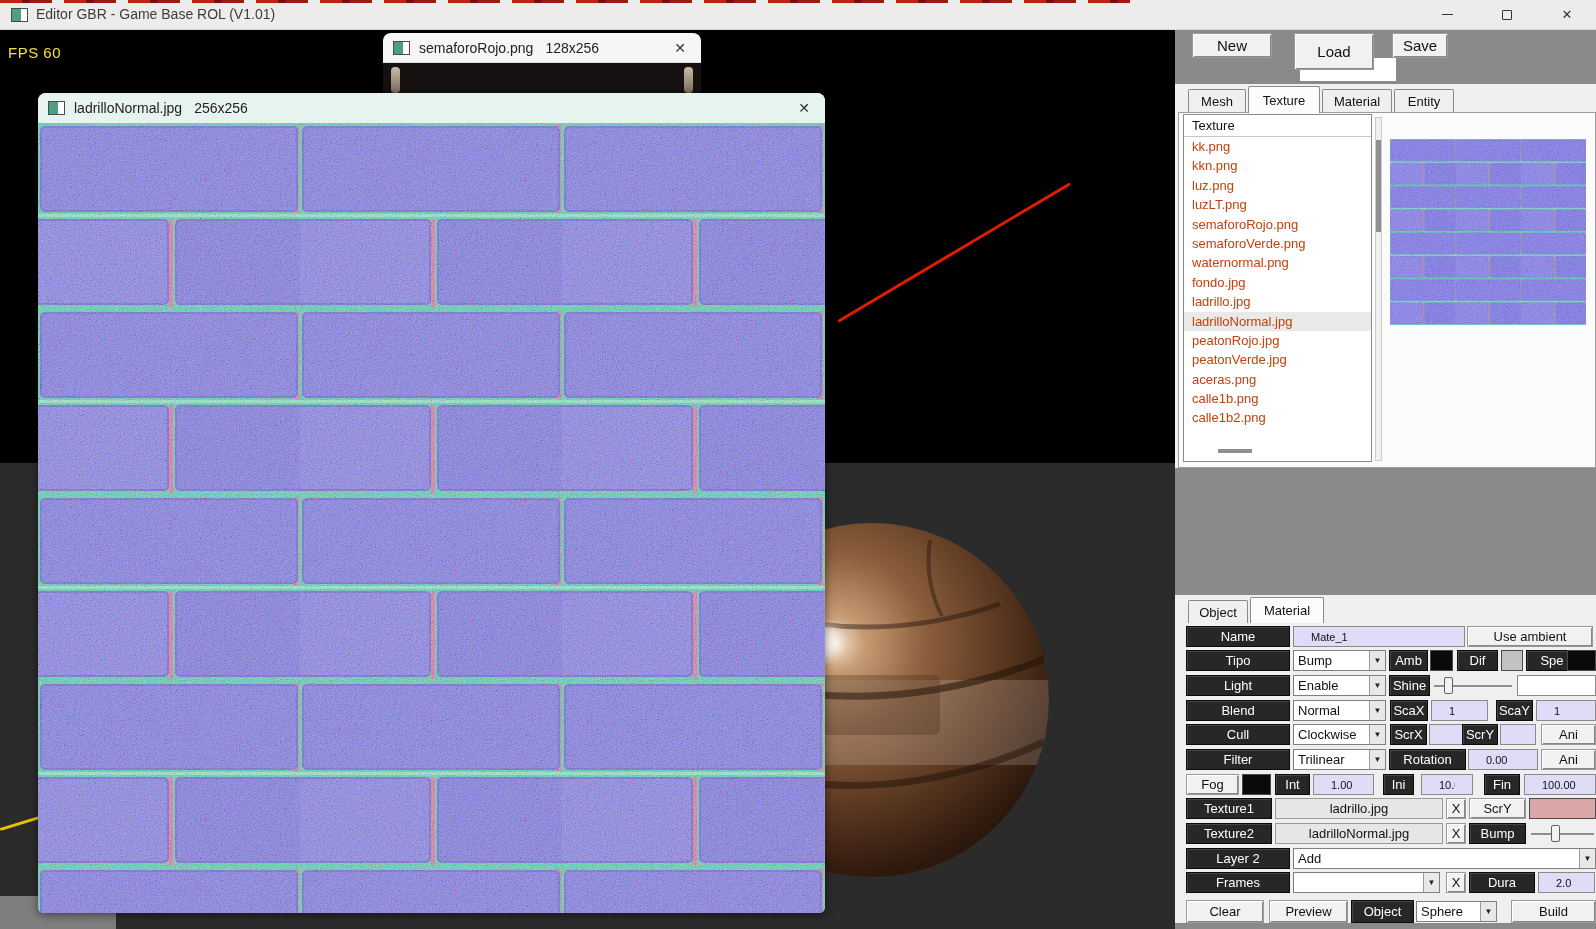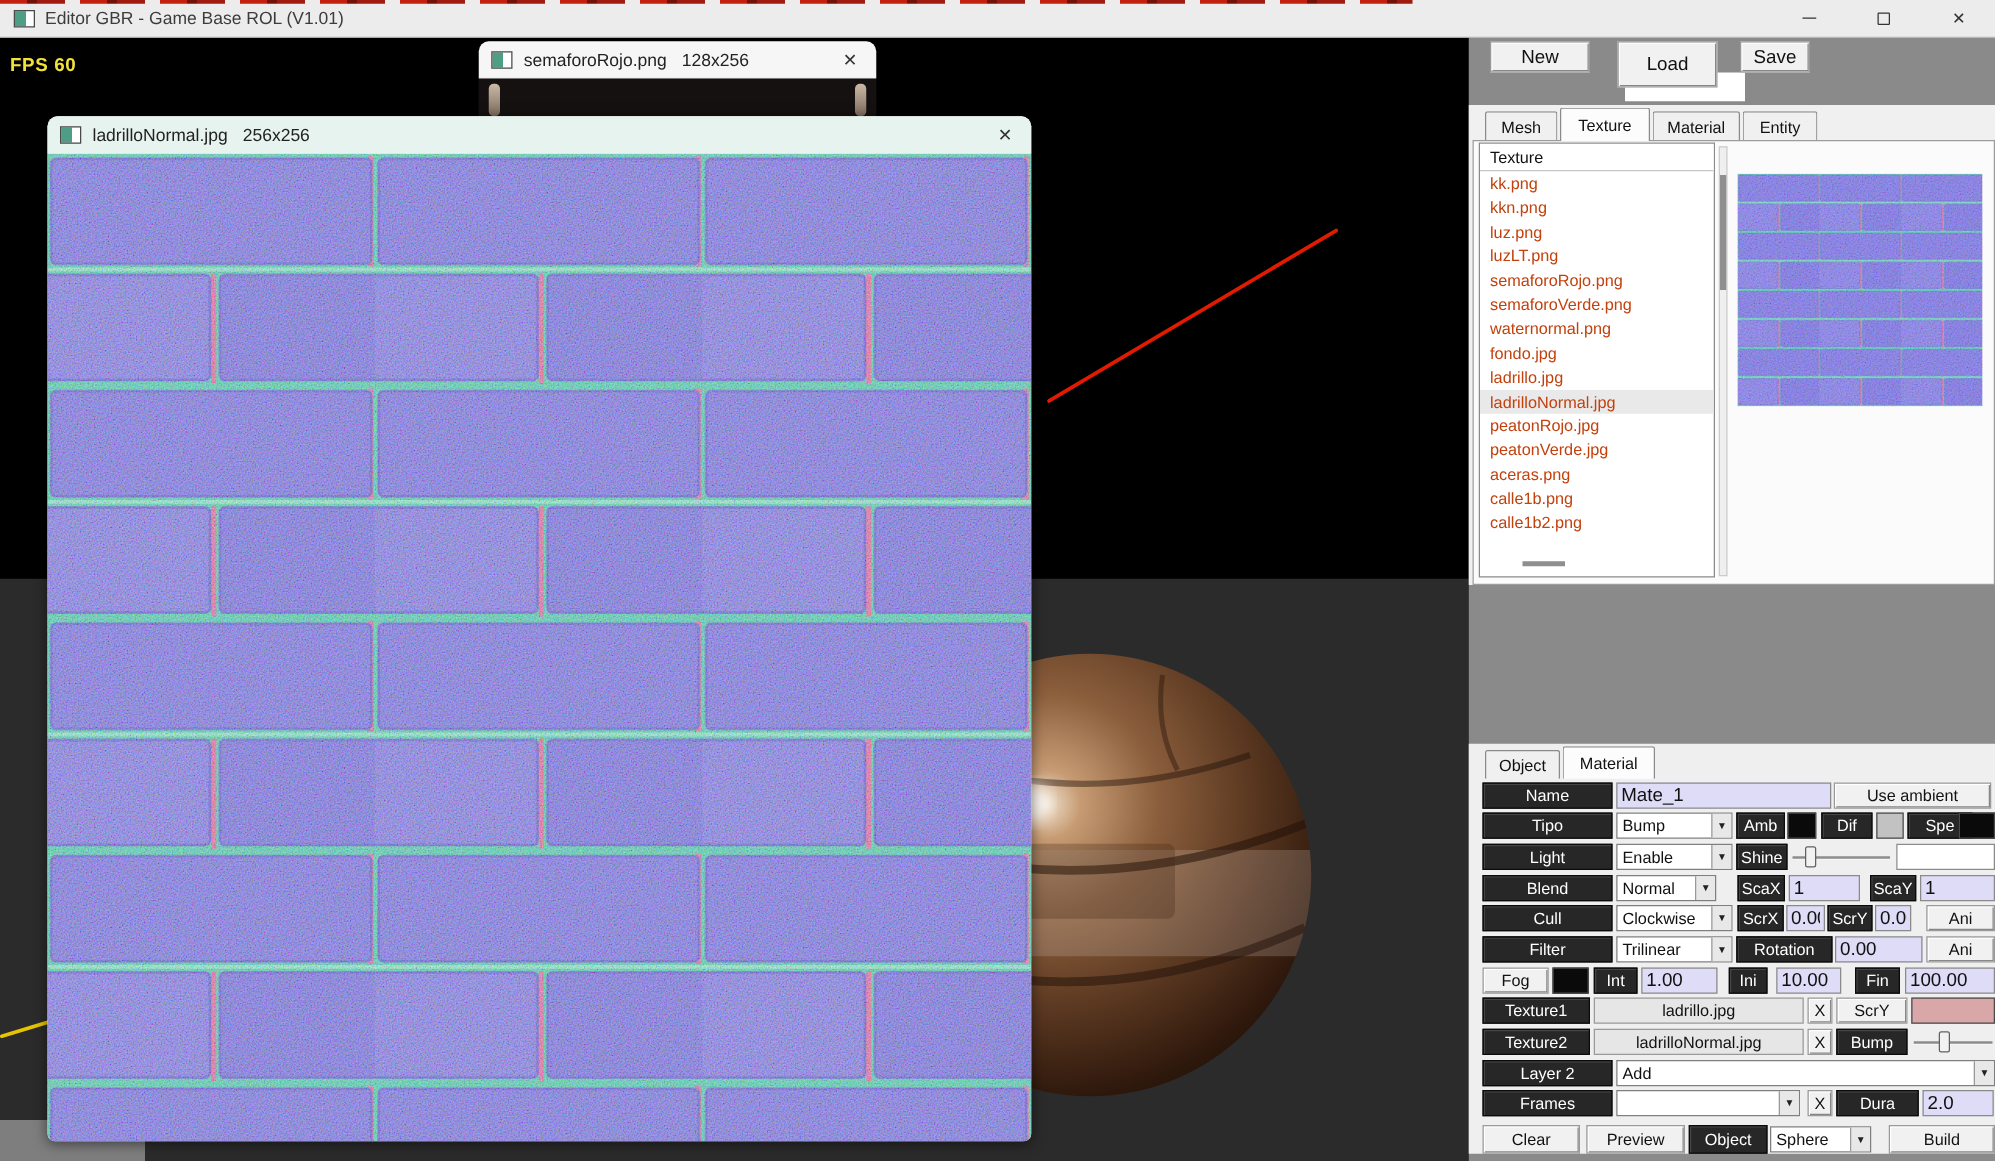--- a/index.html
+++ b/index.html
@@ -16,21 +16,21 @@
   #titlebar-text{left:36px;top:6px;font-size:14px;color:#3c3c3c;white-space:nowrap}
   .win-ctl{width:46px;height:29px;display:flex;align-items:center;justify-content:center;color:#333}
   .min-glyph{display:block;width:11px;height:0;border-top:1px solid #333}
   .max-glyph{display:block;width:10px;height:10px;border:1px solid #333;border-radius:1px}
   .close-glyph{font-size:13px;line-height:13px;color:#333}
 
   
   #vp-black{left:0;top:30px;width:1175px;height:433px;background:#000;z-index:1}
   #vp-gray{left:0;top:463px;width:1175px;height:466px;background:#2b2b2b;z-index:1}
   #floor-corner{left:0;top:896px;width:116px;height:33px;background:#7e7e7e;z-index:2}
-  #fps{left:8px;top:44px;font-size:15px;font-weight:bold;z-index:3;letter-spacing:.5px}
+  #fps{left:8px;top:44px;font-size:15px;font-weight:normal;z-index:3;letter-spacing:.5px}
   .scene-line{height:3px;border-radius:2px;z-index:3;transform-origin:left center}
 
   
   .img-win{z-index:6;border-radius:8px 8px 6px 6px;box-shadow:0 2px 10px rgba(0,0,0,.5)}
   .img-win .bar{height:30px;display:flex;align-items:center;padding:0 10px;border-radius:8px 8px 0 0}
   .img-win .bar .ttl{font-size:14px;color:#222;margin-left:9px;white-space:nowrap}
   .img-win .bar .dims{font-size:14px;color:#222;margin-left:12px}
   .img-win .bar .x{margin-left:auto;font-size:14px;color:#333;width:22px;text-align:center}
   #win-semaforo{left:383px;top:33px;width:318px;height:272px;z-index:5;background:#141110}
   #win-semaforo .bar{background:#f6f6f6;border-bottom:1px solid #ddd}
@@ -58,21 +58,21 @@
   .li.sel{background:#e9e9e9}
   #list-hscroll{left:1218px;top:449px;width:34px;height:4px;background:#8f8f8f;z-index:13}
   #tex-vscroll{left:1375px;top:117px;width:7px;height:344px;background:#efefef;border:1px solid #cccccc;z-index:12}
   #tex-vscroll .thumb{position:absolute;left:0;top:22px;width:5px;height:92px;background:#8f8f8f}
   #tex-preview{left:1390px;top:139px;width:196px;height:186px;z-index:12;display:block}
 
   
   .dlab{position:absolute;height:21px;line-height:19px;background:#272727;color:#fff;border:1px solid #0a0a0a;
     box-shadow:inset 1px 1px 0 rgba(255,255,255,.14);text-align:center;font-size:13px;z-index:12}
   .rowbtn{position:absolute;height:21px;font-size:13px;z-index:12}
-  .inp{position:absolute;height:21px;background:#dedcf7;border:1px solid #8a8a8a;font-size:15px;padding:0 3px;
+  .inp{position:absolute;height:21px;background:#dedcf7;border:1px solid #8a8a8a;font-size:11px;padding:0 17px;
     font-family:"Liberation Sans",sans-serif;color:#111;z-index:12}
   .inp.white{background:#fff}
   .dd{position:absolute;height:21px;background:#fff;border:1px solid #7f7f7f;display:flex;align-items:stretch;z-index:12}
   .dd-text{flex:1;font-size:13px;color:#111;padding:2px 0 0 4px;white-space:nowrap;overflow:hidden}
   .dd-arrow{width:16px;background:#e8e8e8;border-left:1px solid #9a9a9a;font-size:8px;color:#222;
     display:flex;align-items:center;justify-content:center}
   .swatch{position:absolute;height:21px;border:1px solid #4a4a4a;z-index:12}
   .texbtn{position:absolute;height:21px;background:#e6e6e6;border:1px solid #9a9a9a;font-size:13px;color:#111;
     display:flex;align-items:center;justify-content:center;z-index:12}
   .slider{position:absolute;height:21px;z-index:12}
@@ -240,21 +240,21 @@
     <span class="dd-arrow">▼</span>
   </div>
   <div class="dlab" style="left:1389px;top:675px;width:41px">Shine</div>
   <div class="slider" style="left:1432px;top:675px;width:82px">
     <div class="track"></div>
     <div class="thumb" style="left:12px"></div>
   </div>
   <input class="inp white" style="left: 1517px; top: 675px; width: 79px;" value="">
 
   <div class="dlab" style="left:1186px;top:700px;width:104px">Blend</div>
-  <div class="dd" style="left:1293px;top:700px;width:80px">
+  <div class="dd" style="left:1293px;top:700px;width:93px">
     <span class="dd-text">Normal</span>
     <span class="dd-arrow">▼</span>
   </div>
   <div class="dlab" style="left:1390px;top:700px;width:38px">ScaX</div>
   <input class="inp" style="left: 1431px; top: 700px; width: 57px;" value="1">
   <div class="dlab" style="left:1496px;top:700px;width:37px">ScaY</div>
   <input class="inp" style="left: 1536px; top: 700px; width: 60px;" value="1">
 
   <div class="dlab" style="left:1186px;top:724px;width:104px">Cull</div>
   <div class="dd" style="left:1293px;top:724px;width:93px">

